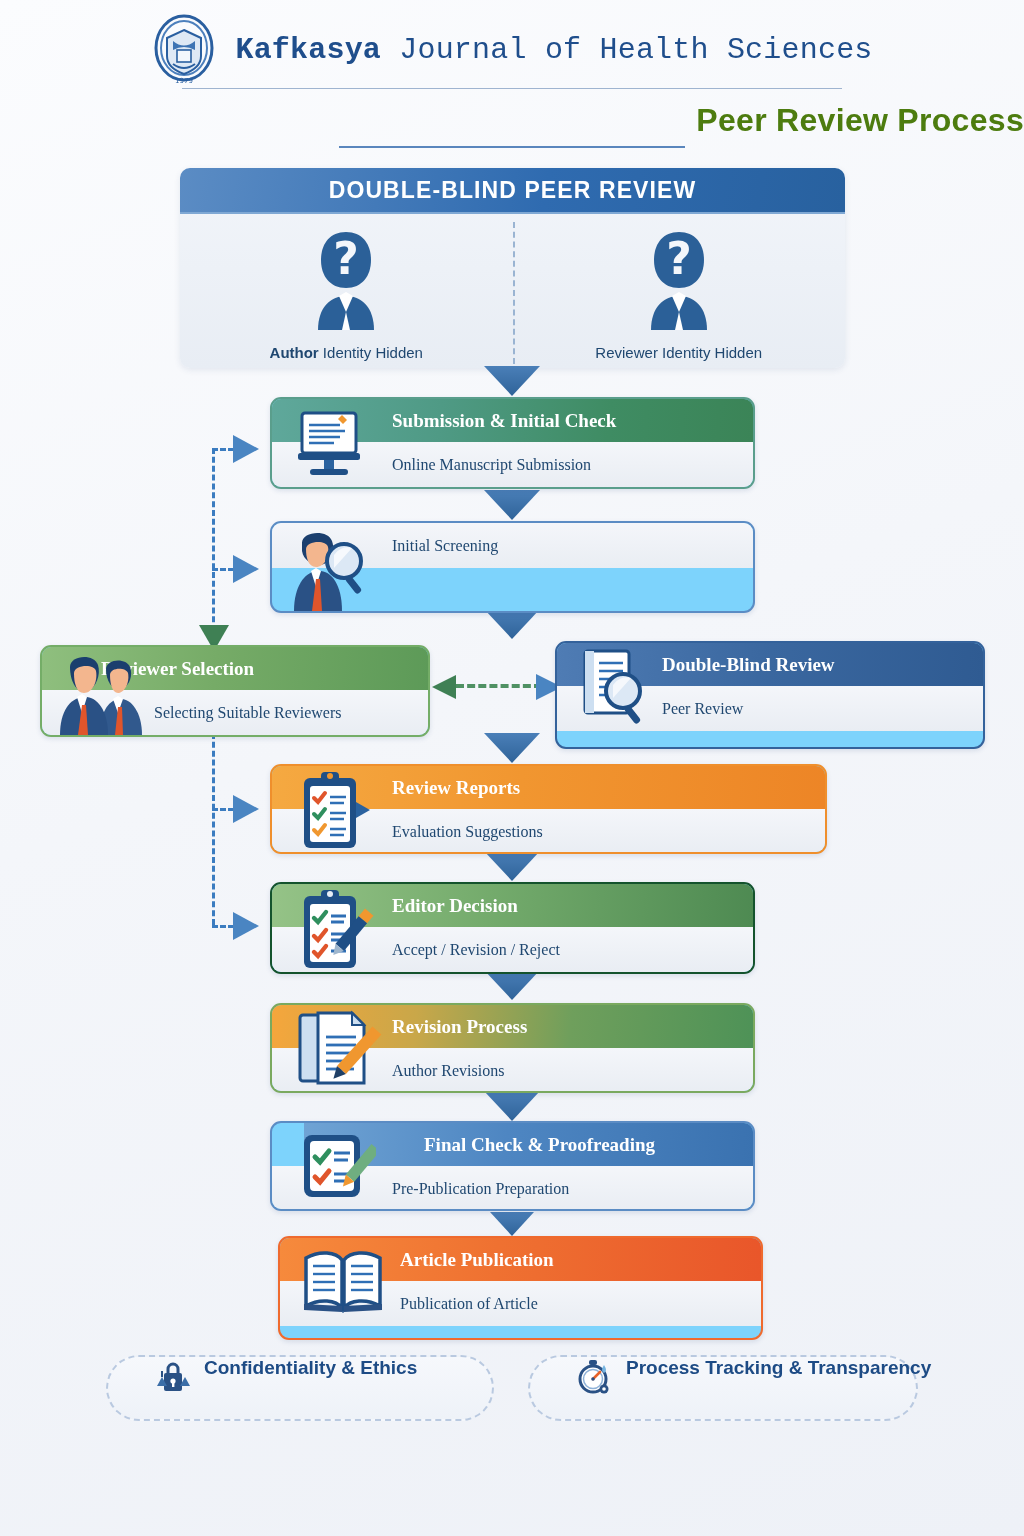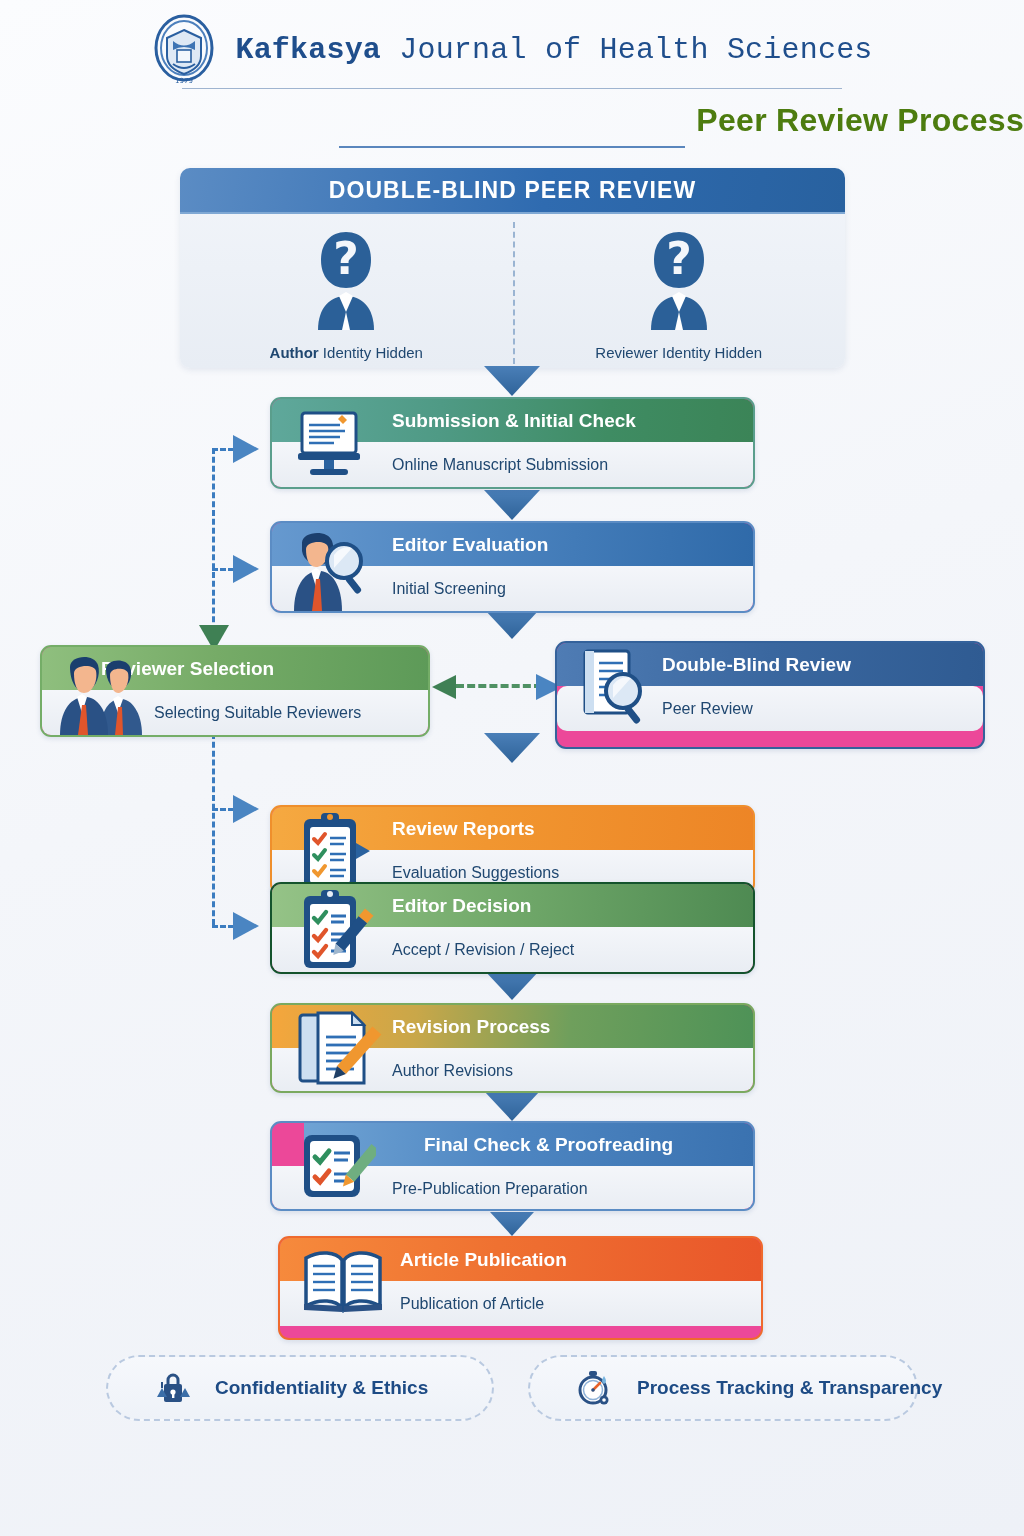--- a/index.html
+++ b/index.html
@@ -98,22 +98,23 @@
     border-left: 2px dashed #9ab4d2;
   }
   .blind-cap { font-size: 15px; color: #1f4770; }
   .blind-cap b { font-weight: 700; }
 
   
   .step {
     position: absolute;
     border-radius: 11px;
     overflow: hidden;
-    background: #ec4899;
+    background: #7dd3fc;
     box-shadow: 0 2px 5px rgba(40,70,120,.13);
+    font-family: Liberation Serif, serif;
   }
   .step-head {
     height: 43px;
     display: flex; align-items: center;
     color: #ffffff;
     font-size: 19px;
     font-weight: 700;
     padding-left: 120px;
   }
   .step-body {
@@ -176,22 +177,22 @@
     clip-path: polygon(0 0, 0 100%, 100% 50%);
   }
 
   
   .badge {
     position: absolute;
     height: 66px;
     border-radius: 33px;
     border: 2px dashed #b9c9e0;
     background: linear-gradient(180deg,#f6f8fc 0%,#eef2f8 100%);
-    display: flex; align-items: center;
-    gap: 23px;
+    display: flex; 
+    gap: 12px;
     padding-left: 44px;
   }
   .badge-label {
     font-size: 19px; font-weight: 700; color: #1d4b85;
     white-space: nowrap;
   }
   .badge-icon { width: 40px; height: 40px; flex: none; }
 </style>
 </head>
 <body>
@@ -296,21 +297,20 @@
       </g>
       <path d="M52 8 l5 5 l-4 4 l-5 -5 z" fill="#f0972f"></path>
       <rect x="8" y="46" width="62" height="7" rx="2.5" fill="#1f4f86"></rect>
       <rect x="34" y="53" width="10" height="9" fill="#2a629f"></rect>
       <rect x="20" y="62" width="38" height="6" rx="3" fill="#1f4f86"></rect>
     </svg>
   </span>
 </div>
 
 <div class="step" id="step-editor" style="left:270px; top:521px; width:485px; height:92px; border:2px solid #5b8cc4;">
-  <div class="step-head" style="background:linear-gradient(95deg,#6699cf 0%,#4b83bf 45%,#2f6aa9 100%);">Editor Evaluation</div>
   <div class="step-body">Initial Screening</div>
   <span class="step-icon" style="left:8px; top:2px; width:96px; height:86px;">
     <svg viewBox="0 0 96 86" width="96" height="86">
       <path d="M22 18 C22 6 48 4 52 16 C55 24 52 34 46 38 C38 43 24 38 22 26 Z" fill="#1b3f6e"></path>
       <path d="M26 24 C26 16 46 14 48 22 C50 32 44 42 36 42 C28 42 26 32 26 24 Z" fill="#f3b68e"></path>
       <path d="M14 86 C14 62 24 48 36 46 C50 44 62 58 62 86 Z" fill="#2a5185"></path>
       <path d="M31 46 L36 62 L41 46 L36 43 Z" fill="#ffffff"></path>
       <path d="M36 54 L32 86 L42 86 L40 54 Z" fill="#e0552b"></path>
       <circle cx="64" cy="36" r="17" fill="#dce8f5" stroke="#1f4f86" stroke-width="4"></circle>
       <path d="M54 30 a16 16 0 0 1 18 -7 l-18 20 z" fill="#ffffff" opacity=".75"></path>
@@ -333,40 +333,40 @@
       <path d="M21 48 L26 64 L31 48 L26 45 Z" fill="#ffffff"></path>
       <path d="M26 56 L22 86 L32 86 L30 56 Z" fill="#e0552b"></path>
       <path d="M57 50 L62 64 L67 50 L62 47 Z" fill="#ffffff"></path>
       <path d="M62 58 L59 86 L67 86 L66 58 Z" fill="#e0552b"></path>
     </svg>
   </span>
 </div>
 
 <div class="step" id="step-double-blind-review" style="left:555px; top:641px; width:430px; height:108px; border:2px solid #34629b;">
   <div class="step-head" style="background:linear-gradient(95deg,#4f7cb4 0%,#3a679f 50%,#2f5b92 100%); padding-left:105px;">Double-Blind Review</div>
-  <div class="step-body" style="padding-left:105px;border-radius:10px;">Peer Review</div>
+  <div class="step-body" style="padding-left:105px;">Peer Review</div>
   <span class="step-icon" style="left:14px; top:4px; width:84px; height:80px;">
     <svg viewBox="0 0 84 80" width="84" height="80">
       <rect x="14" y="4" width="44" height="62" rx="3" fill="#ffffff" stroke="#1f4f86" stroke-width="3"></rect>
       <rect x="14" y="4" width="9" height="62" fill="#cddff1"></rect>
       <g stroke="#2f6fb5" stroke-width="2.6">
         <line x1="28" y1="16" x2="52" y2="16"></line>
           <line x1="28" y1="24" x2="52" y2="24"></line>
         <line x1="28" y1="32" x2="52" y2="32"></line>
           <line x1="28" y1="40" x2="46" y2="40"></line>
         <line x1="28" y1="48" x2="50" y2="48"></line>
       </g>
       <circle cx="52" cy="44" r="17" fill="#dce8f5" stroke="#1f4f86" stroke-width="4"></circle>
       <path d="M42 38 a16 16 0 0 1 18 -7 l-18 20 z" fill="#ffffff" opacity=".7"></path>
       <rect x="58" y="58" width="7" height="20" rx="3" transform="rotate(-38 61 68)" fill="#1f4f86"></rect>
     </svg>
   </span>
 </div>
 
-<div class="step" id="step-review-reports" style="left:270px; top:764px; width:485px; height:90px; border:2px solid #ef8f2c;margin-top:41px;">
+<div class="step" id="step-review-reports" style="left:270px; top:764px; width:557px; height:90px; border:2px solid #ef8f2c;">
   <div class="step-head" style="background:linear-gradient(95deg,#f5a941 0%,#f19630 45%,#ed8526 100%);">Review Reports</div>
   <div class="step-body">Evaluation Suggestions</div>
   <span class="step-icon" style="left:24px; top:4px; width:78px; height:82px;">
     <svg viewBox="0 0 78 82" width="78" height="82">
       <rect x="8" y="8" width="52" height="70" rx="6" fill="#1f4f86"></rect>
       <rect x="14" y="16" width="40" height="56" rx="3" fill="#ffffff"></rect>
       <rect x="25" y="2" width="18" height="11" rx="4" fill="#1f4f86"></rect>
       <circle cx="34" cy="6" r="3" fill="#f0972f"></circle>
       <path d="M18 28 l4 4 l7 -9" stroke="#e0552b" stroke-width="4" fill="none" stroke-linecap="round"></path>
       <path d="M18 44 l4 4 l7 -9" stroke="#2f8f5e" stroke-width="4" fill="none" stroke-linecap="round"></path>

